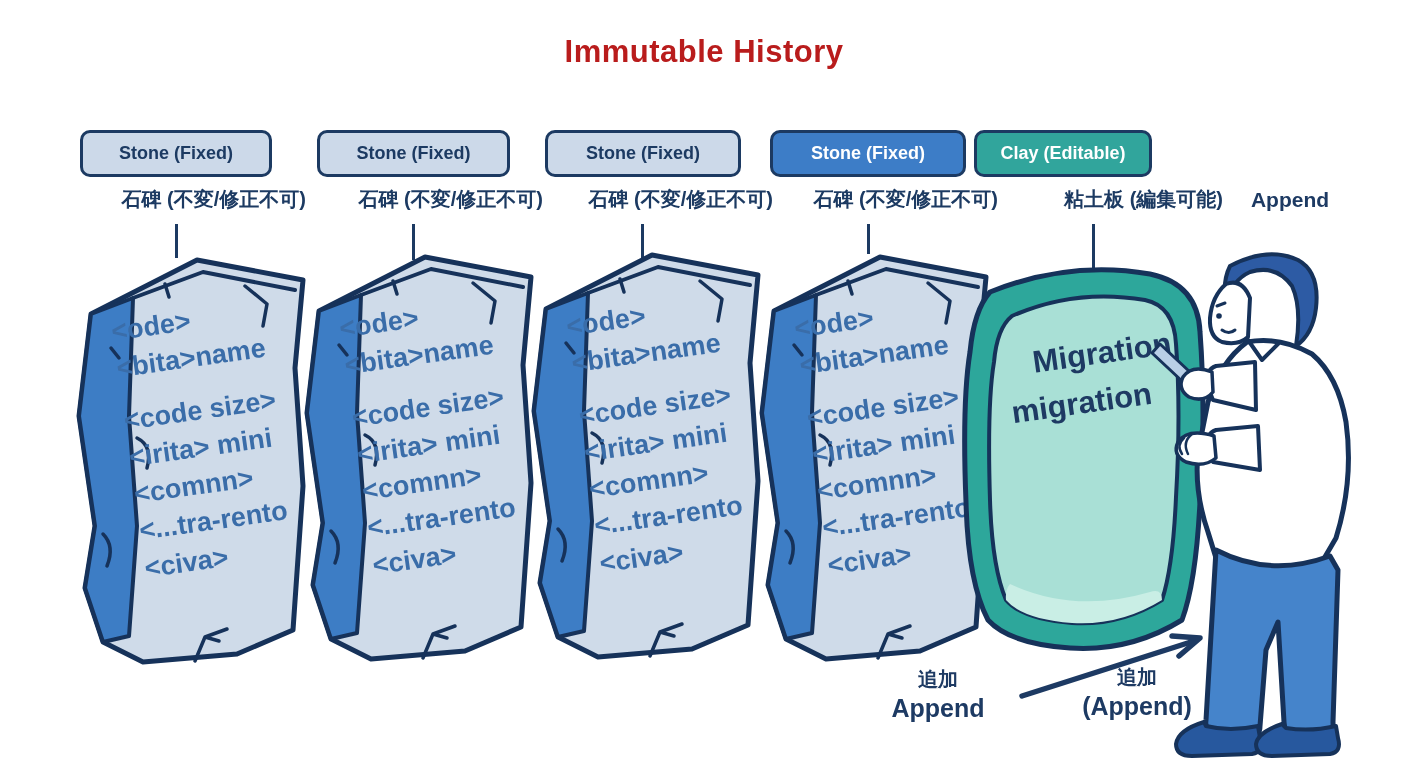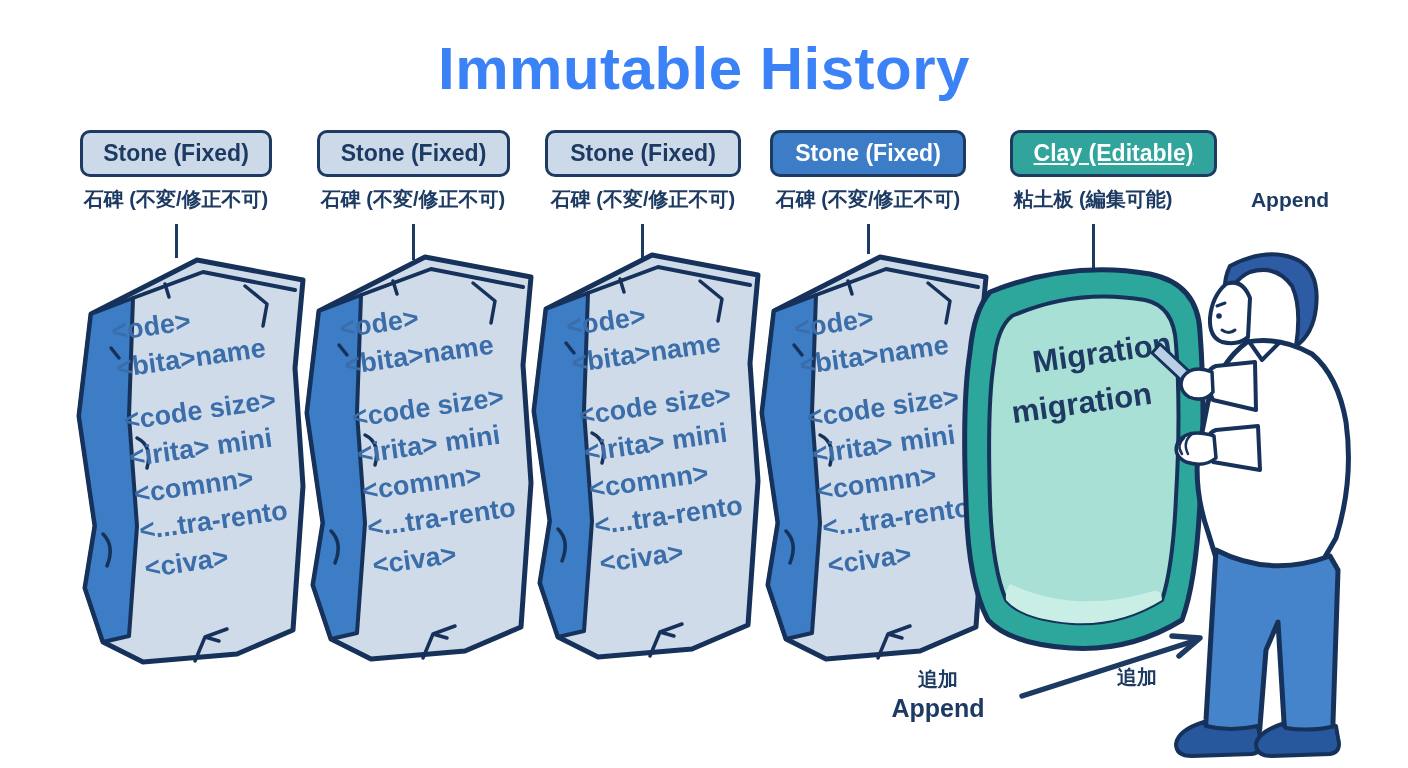--- a/index.html
+++ b/index.html
@@ -4,34 +4,34 @@
 <style>
   html,body{margin:0;padding:0;}
   body{
     width:1408px;height:768px;position:relative;overflow:hidden;background:#ffffff;
     font-family:"Liberation Sans","DejaVu Sans",sans-serif;color:#1d3a63;
   }
   .abs{position:absolute;}
   
   .title{
     left:0;top:34px;width:100%;text-align:center;
-    font-size:60px;font-weight:800;letter-spacing:.5px;color:#3b82f6;
+    font-size:31px;font-weight:800;letter-spacing:.5px;color:#b91c1c;
   }
   
   .label{
     top:130px;height:47px;box-sizing:border-box;
     border:3px solid #1c3a62;border-radius:10px;
     display:flex;align-items:center;justify-content:center;
-    font-size:23px;font-weight:bold;white-space:nowrap;
+    font-size:18px;font-weight:bold;white-space:nowrap;
   }
   .label.stone-light{background:#ccd9e9;color:#1c3a62;}
   .label.stone-active{background:#3d7dc7;color:#ffffff;}
   .label.clay{background:#31a59c;color:#ffffff;}
   .caption{
-    top:186px;width:260px;text-align:center;
+    top:186px;width:260px;text-align:right;
     font-size:20px;font-weight:bold;color:#1c3a62;white-space:nowrap;
   }
   .connector{width:3px;background:#1c3a62;top:224px;}
   .append-top{
     left:1190px;top:186px;width:200px;text-align:center;
     font-size:21px;font-weight:bold;line-height:1.35;color:#1d3a63;
   }
   
   .tablet{width:270px;height:430px;}
   .tablet svg{position:absolute;left:0;top:0;}
@@ -76,21 +76,21 @@
     </g>
   </defs>
 </svg>
 
 <div class="abs title">Immutable History</div>
 
 <div class="abs label stone-light" style="left:80px;width:192px;">Stone (Fixed)</div>
 <div class="abs label stone-light" style="left:317px;width:193px;">Stone (Fixed)</div>
 <div class="abs label stone-light" style="left:545px;width:196px;">Stone (Fixed)</div>
 <div class="abs label stone-active" style="left:770px;width:196px;">Stone (Fixed)</div>
-<div class="abs label clay" style="left:1010px;width:207px;text-decoration:underline;">Clay (Editable)</div>
+<div class="abs label clay" style="left:974px;width:178px;">Clay (Editable)</div>
 
 <div class="abs caption" style="left:46px;">石碑 (不変/修正不可)</div>
 <div class="abs caption" style="left:283px;">石碑 (不変/修正不可)</div>
 <div class="abs caption" style="left:513px;">石碑 (不変/修正不可)</div>
 <div class="abs caption" style="left:738px;">石碑 (不変/修正不可)</div>
 <div class="abs caption" style="left:963px;">粘土板 (編集可能)</div>
 
 <div class="abs append-top">
   <span style="display:block;">Append</span>
 </div>
@@ -178,20 +178,21 @@
     <path d="M172,24 L200,26 L179,44"></path>
   </g>
 </svg>
 
 <div class="abs append-note" style="left:853px;top:666px;z-index:6;">
   <span class="jp">追加</span>
   <span class="en">Append</span>
 </div>
 <div class="abs append-note" style="left:1052px;top:664px;z-index:6;">
   <span class="jp">追加</span>
+  <span class="en">(Append)</span>
 </div>
 
 <svg class="abs" style="left:1150px;top:240px;z-index:7;" width="250" height="524" viewBox="0 0 250 524">
   <g stroke="#16325a" stroke-linejoin="round" stroke-linecap="round">
 
     <path d="M97,102 Q70,122 58,162 L48,212 Q44,252 58,292 L66,318 Q120,338 172,322 L186,298 Q204,240 196,182 Q188,136 162,114 Q130,96 97,102 Z" fill="#ffffff" stroke-width="5"></path>
 
     <path d="M10,104 L2,113 L48,156 L56,147 Z" fill="#b9cfe6" stroke-width="3"></path>
 
     <path d="M105,122 L66,126 Q55,130 57,145 L63,160 L106,170 Z" fill="#ffffff" stroke-width="4"></path>

